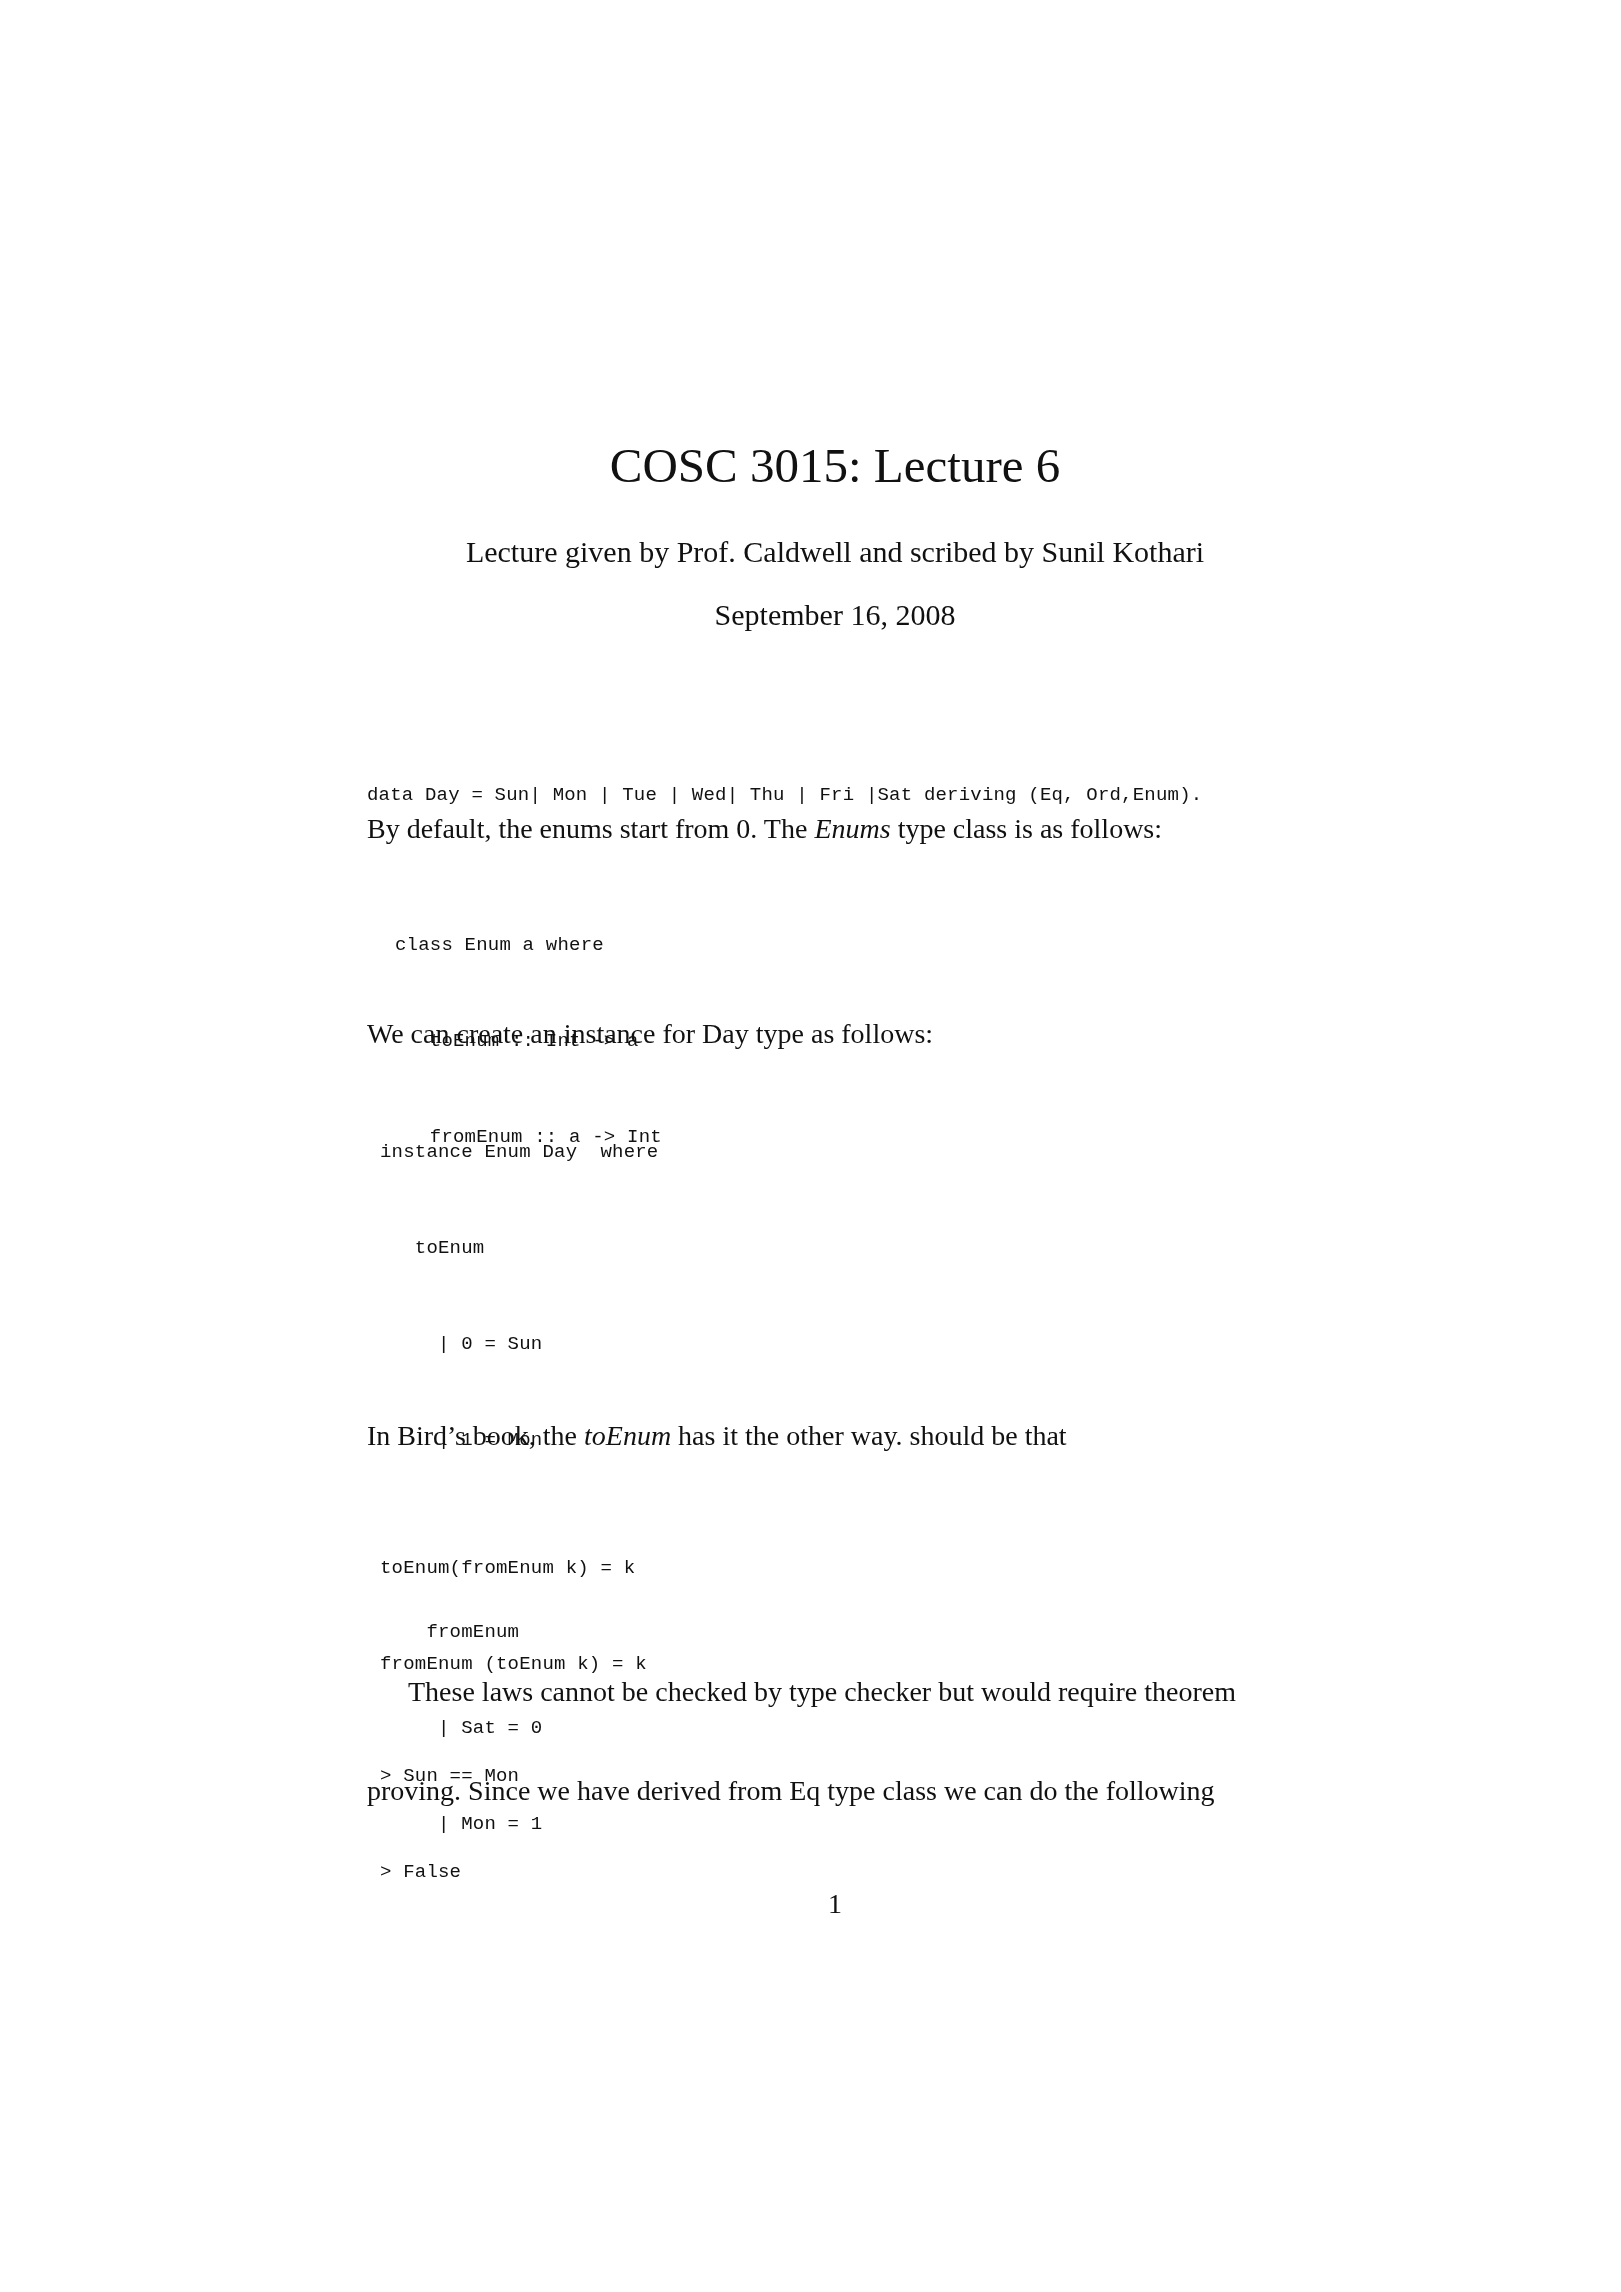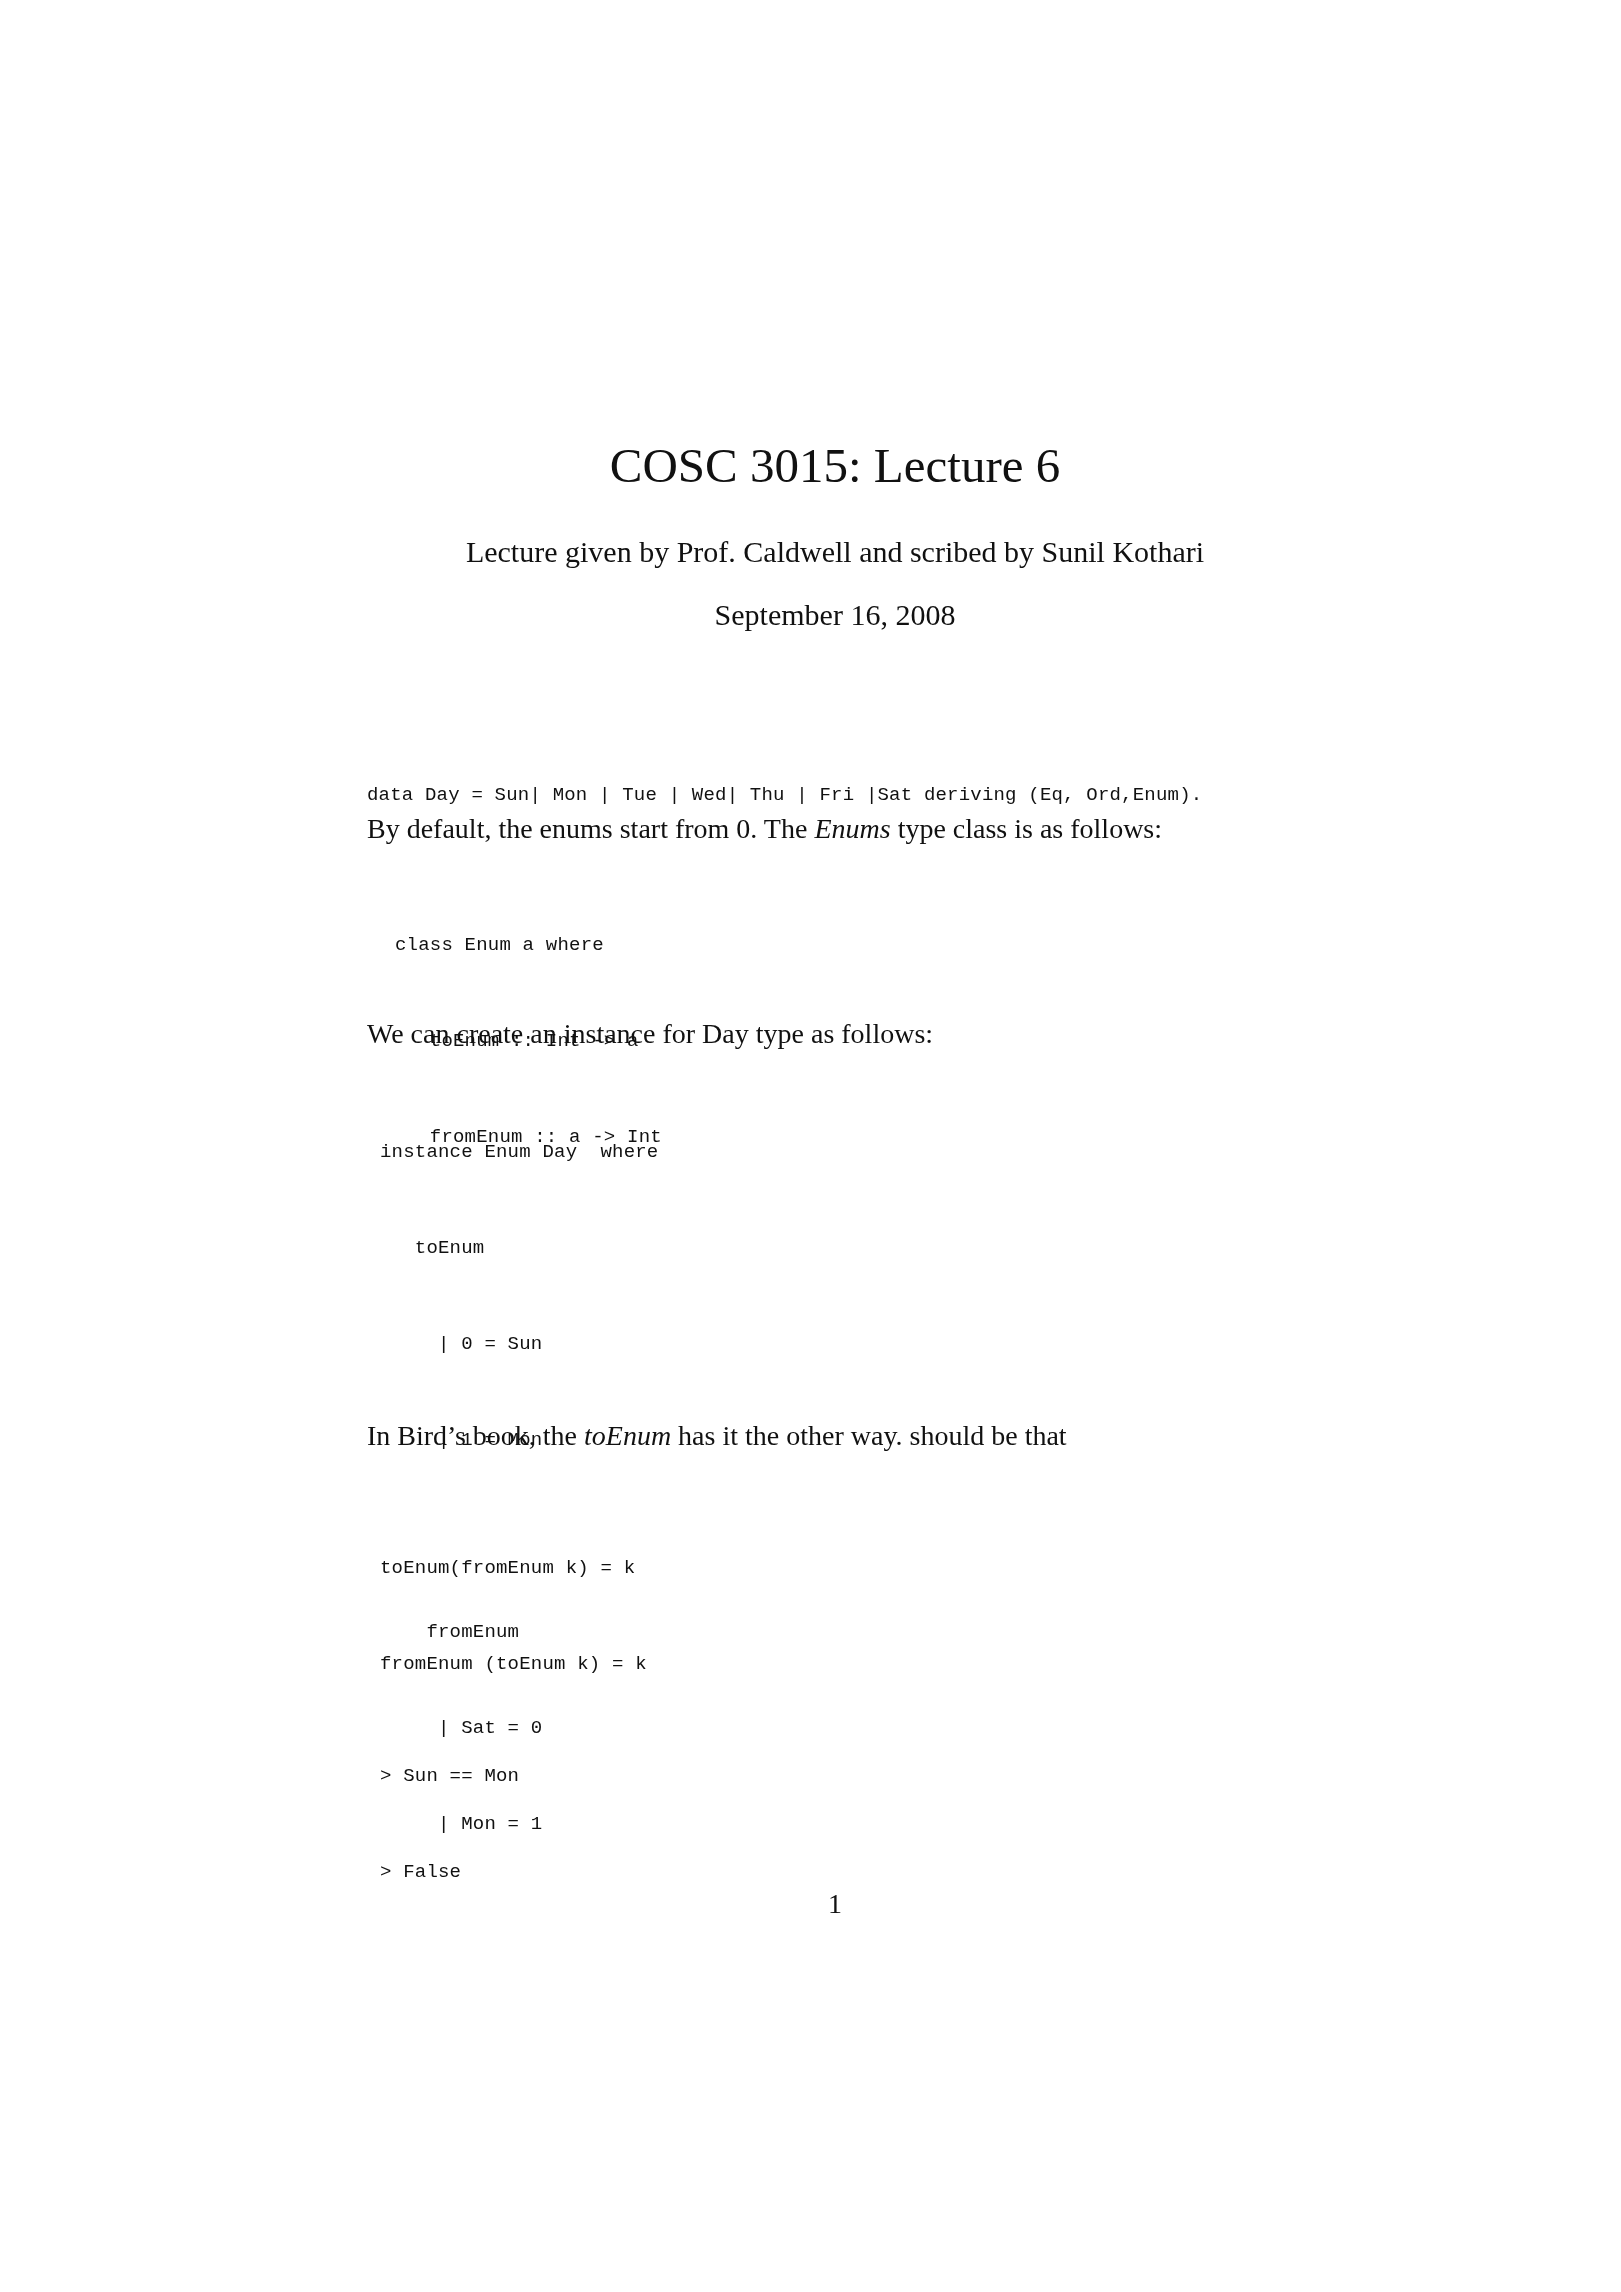--- a/index.html
+++ b/index.html
@@ -105,20 +105,24 @@
     <span class="code-line">     | Mon = 1</span>
   </div>
 
   <div class="abs para" style="left:367px; top:1419px;text-align:center;"><span>In Bird’s book, the </span><i>toEnum</i><span> has it the other way. should be that</span></div>
 
   <div class="abs mono" style="left:380px; top:1488px;">
     <span class="code-line">toEnum(fromEnum k) = k</span>
     <span class="code-line">fromEnum (toEnum k) = k</span>
   </div>
 
+  <div class="abs para" style="left:367px; top:1609px;">
+    <span class="code-line" style="padding-left:41px;">These laws cannot be checked by type checker but would require theorem</span>
+    <span class="code-line">proving. Since we have derived from Eq type class we can do the following</span>
+  </div>
 
   <div class="abs mono" style="left:380px; top:1696px;">
     <span class="code-line">&gt; Sun == Mon</span>
     <span class="code-line">&gt; False</span>
   </div>
 
 
   <div class="abs pagenum">1</div>
 
 </div>

